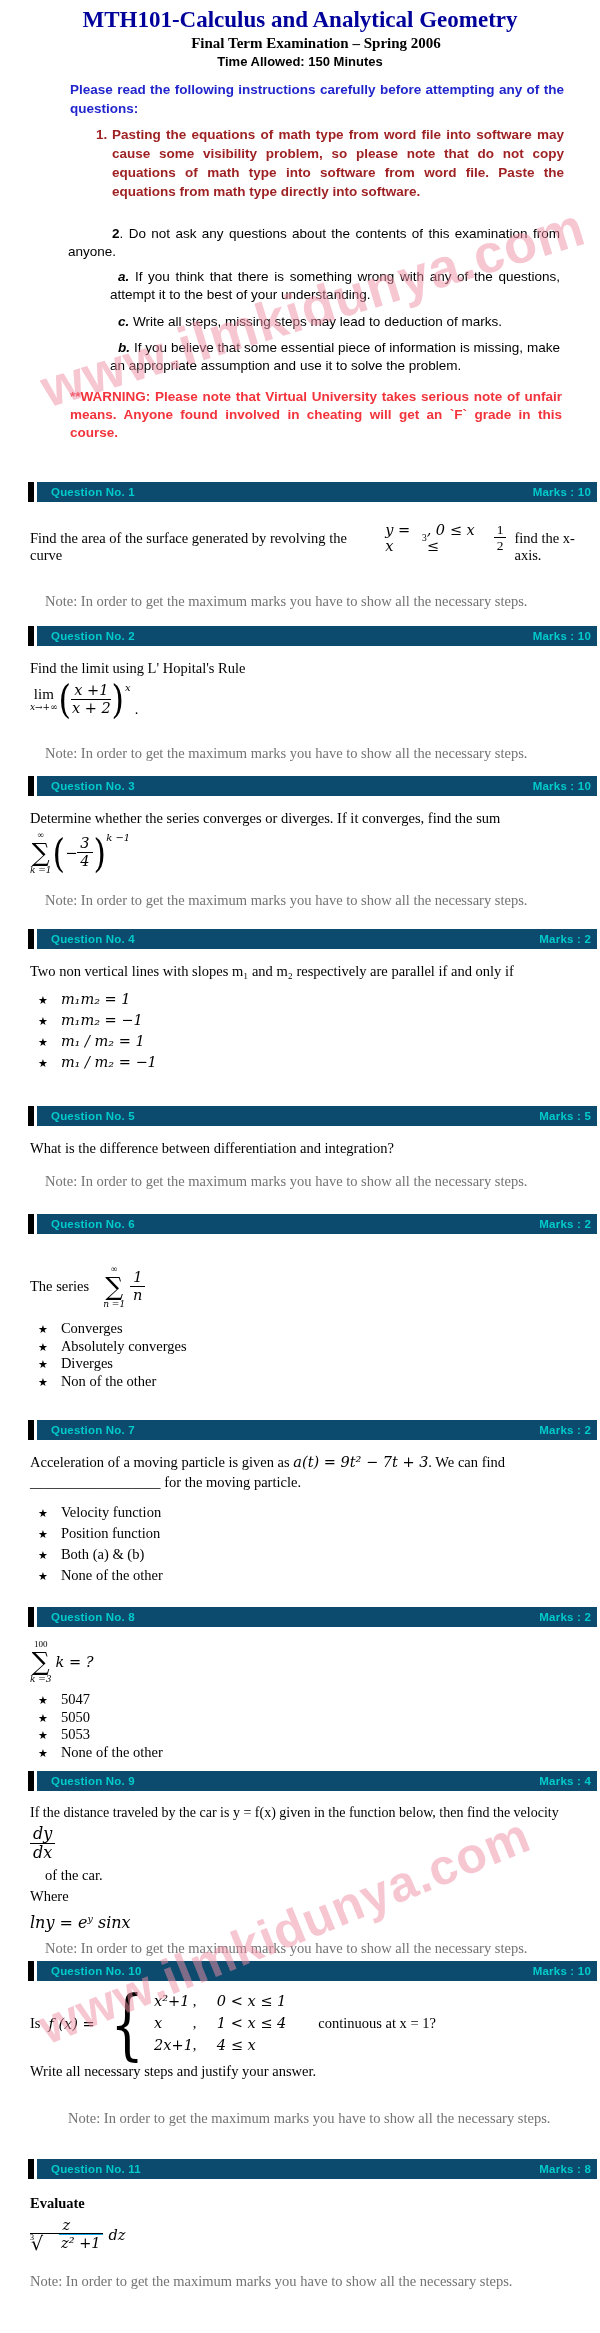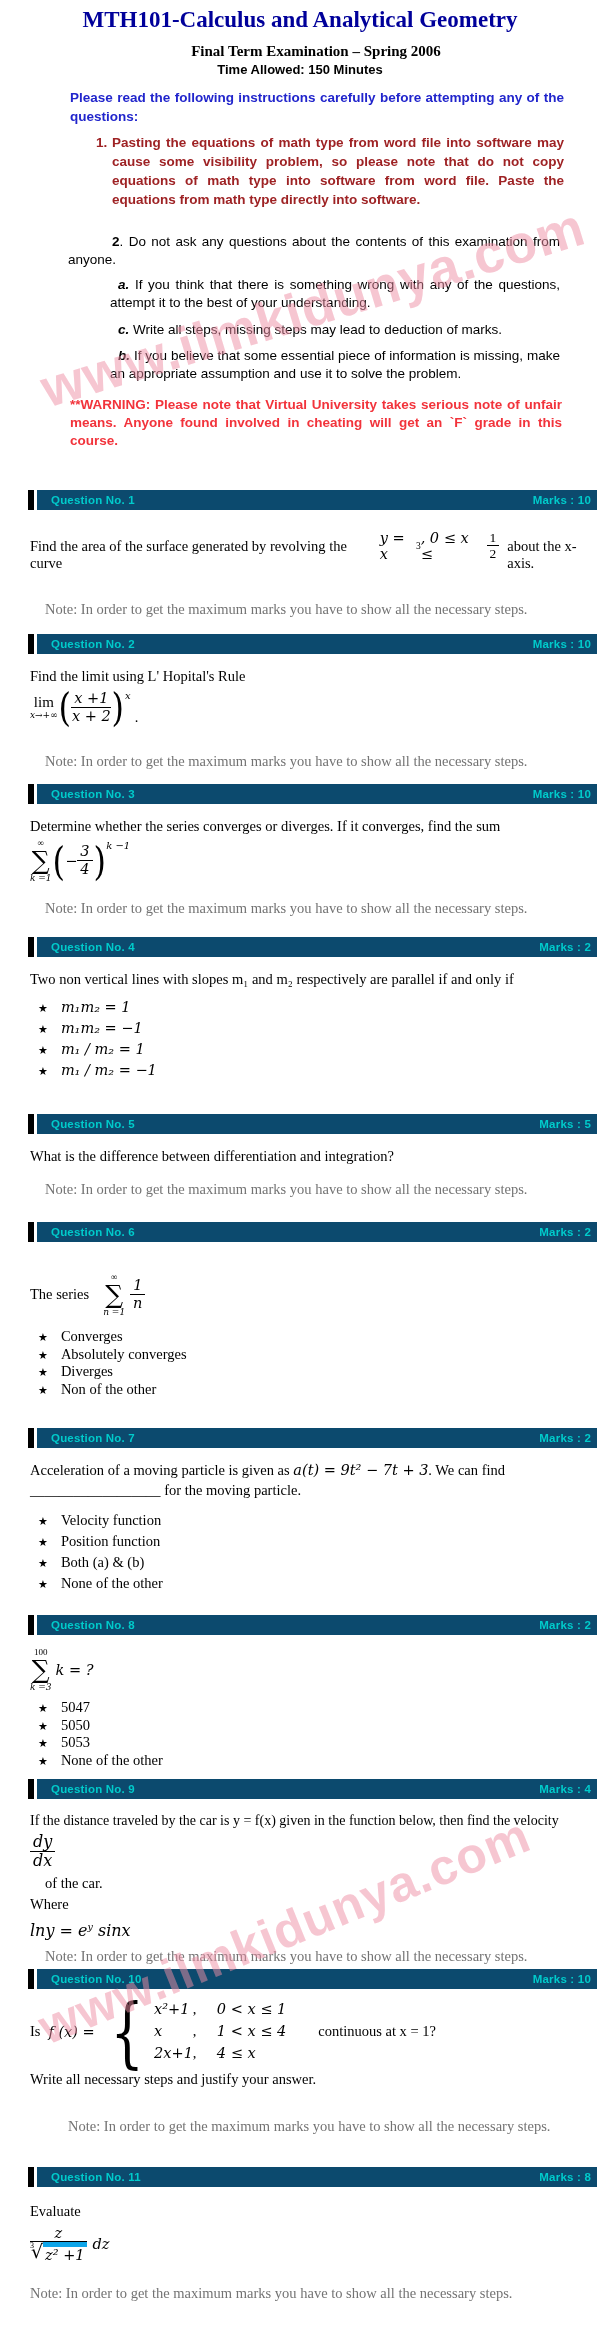--- a/index.html
+++ b/index.html
@@ -10,21 +10,21 @@
   .wm { position:absolute; z-index:10; font:bold 54px "Liberation Sans","DejaVu Sans",sans-serif;
         letter-spacing:1px; color:#ef8fa5; opacity:.5; pointer-events:none; white-space:nowrap; }
   .wm1 { left:30px; top:276px; transform:rotate(-17deg); }
   .wm2 { left:22px; top:1902px; font-size:50px; transform:rotate(-22deg); }
 
   
   .title  { text-align:center; font:bold 34px "Liberation Sans","DejaVu Sans",sans-serif;
             color:#f2333b; margin:2px 0 0; line-height:38px; }
   .course { text-align:center; font:bold 23px "Liberation Serif","DejaVu Serif",serif;
             color:#00009a; margin:5px 0 0; line-height:30px; }
-  .exam   { text-align:center; font:bold 15px "Liberation Serif","DejaVu Serif",serif; margin:8px 0 0;padding-left:32px; }
+  .exam   { text-align:center; font:bold 15px "Liberation Serif","DejaVu Serif",serif; margin:0 0 0;padding-left:32px; }
   .time   { text-align:center; font:bold 13px "Liberation Sans","DejaVu Sans",sans-serif; margin:2px 0 0; }
 
   
   .intro   { color:#2125cc; font:bold 13.5px "Liberation Sans","DejaVu Sans",sans-serif;
              margin:11px 36px 0 70px; text-align:justify; line-height:19px; }
   .item1   { display:flex; margin:7px 36px 0 96px; color:#9e2224;
              font:bold 13.5px "Liberation Sans","DejaVu Sans",sans-serif; line-height:19px; }
   .item1 .no  { width:16px; flex:none; }
   .item1 .txt { text-align:justify; }
   .item2   { font:13.5px "Liberation Sans","DejaVu Sans",sans-serif; margin:24px 40px 0 68px;
@@ -79,21 +79,21 @@
   .q10 { display:flex; align-items:center; margin-left:30px; font-size:14.5px; }
   .brace { font-size:76px; font-weight:100; font-family:"DejaVu Serif",serif;
            line-height:62px; transform:scaleX(.7); margin-right:3px; }
   .pw  { display:grid; grid-template-columns:max-content 24px max-content; row-gap:5px;
          align-items:baseline; }
 
   .q11f { display:flex; align-items:center; margin-left:30px; font-size:14.5px; }
   .rootrow { display:inline-flex; align-items:flex-start; justify-content:center; }
   .idx  { font-size:8px; margin-right:-3px; position:relative; top:-1px; }
   .sqrt { font-size:19px; line-height:18px; font-family:"DejaVu Serif",serif; }
-  .rad  { border-top:5px solid #0ea5e9; padding:0 2px; }
+  .rad  { border-top:1px solid #0ea5e9; padding:0 2px;margin-left:16px; }
 </style>
 </head>
 <body>
 
 <div>
 
   <div class="course">MTH101-Calculus and Analytical Geometry</div>
   <div class="exam">Final Term Examination – Spring 2006</div>
   <div class="time">Time Allowed: 150 Minutes</div>
 
@@ -120,21 +120,21 @@
       <span>Find the area of the surface generated by revolving the curve</span>
       <span class="q1m">
           <span class="mi">y = x</span>
           <sup class="sup">3</sup>
           <span class="mi">,  0 ≤ x ≤</span>
           <span class="frac" style="margin-left:4px;font-size:13.5px">
             <span class="fn">1</span>
             <span>2</span>
           </span>
         </span>
-      <span>about the x-axis.</span>
+      <span>find the x-axis.</span>
     </div>
     <p class="note" style="margin-top:28px">Note: In order to get the maximum marks you have to show all the necessary steps.</p>
   </section>
 
   <section>
     <div class="qbar" style="margin-top:16px">
       <div class="notch"></div>
       <div class="qmain">
         <span>Question No. 2</span>
         <span>Marks : 10</span>
@@ -382,21 +382,21 @@
   </section>
 
   <section>
     <div class="qbar" style="margin-top:32px">
       <div class="notch"></div>
       <div class="qmain">
         <span>Question No. 11</span>
         <span>Marks : 8</span>
       </div>
     </div>
-    <p class="qtext" style="margin-top:14px;font-weight:normal">Evaluate</p>
+    <p class="qtext" style="margin-top:14px;font-weight:bold">Evaluate</p>
     <div class="q11f" style="margin-top:4px">
       <span class="frac">
         <span class="fn mi">z</span>
         <span class="rootrow">
             <sup class="idx">3</sup>
             <span class="sqrt">√</span>
             <span class="rad mi">z² +1</span>
           </span>
       </span>
       <span class="mi" style="margin-left:6px">dz</span>

